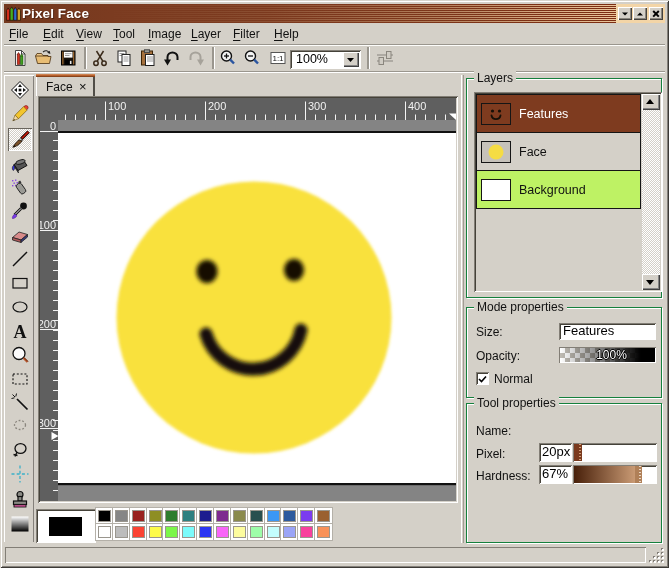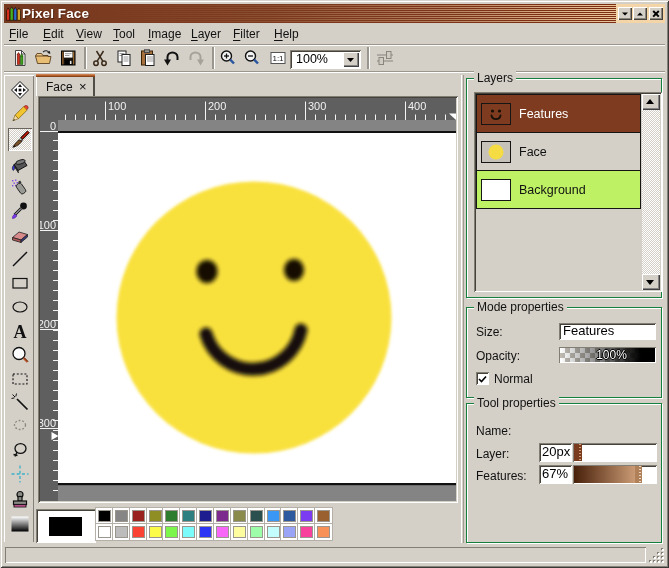--- a/index.html
+++ b/index.html
@@ -518,28 +518,28 @@
     <svg width="13" height="13">
         <path d="M3 6 L5.5 8.5 L10 3.5" stroke="#000" stroke-width="1.6" fill="none"></path>
       </svg>
   </div>
   <div class="rlabel" style="left:27px;top:64px">Normal</div>
 </div>
 
 <div class="abs fieldset" style="top:403px;height:140px">
   <div class="flabel">Tool properties</div>
   <div class="rlabel" style="top:20px">Name:</div>
-  <div class="rlabel" style="top:43px">Layer:</div>
+  <div class="rlabel" style="top:43px">Pixel:</div>
   <div class="input" style="left:72px;top:39px;width:33px;height:19px;line-height:17px;padding-left:3px">20px</div>
   <div class="input" style="left:106px;top:39px;width:84px;height:19px">
     <div style="position:absolute;left:1px;top:1px;width:8px;height:17px;background:#7a3a1e;
       background-image:repeating-linear-gradient(180deg, rgba(220,170,130,.9) 0 1px, transparent 1px 3px);
       background-size:2px 100%;background-repeat:no-repeat;background-position:right 1px top 0;"></div>
   </div>
-  <div class="rlabel" style="top:65px">Features:</div>
+  <div class="rlabel" style="top:65px">Hardness:</div>
   <div class="input" style="left:72px;top:61px;width:33px;height:19px;line-height:17px;padding-left:3px">67%</div>
   <div class="input" style="left:106px;top:61px;width:84px;height:19px">
     <div style="position:absolute;left:1px;top:1px;width:61px;height:17px;background:linear-gradient(90deg,#48200a,#c99a74)"></div>
     <div style="position:absolute;left:62px;top:1px;width:7px;height:17px;background:#b08058;
       background-image:repeating-linear-gradient(180deg, rgba(245,230,215,.85) 0 1px, transparent 1px 3px);
       background-size:2px 100%;background-repeat:no-repeat;background-position:right 1px top 0;"></div>
   </div>
 </div>
 
 <div class="abs colorbox">

